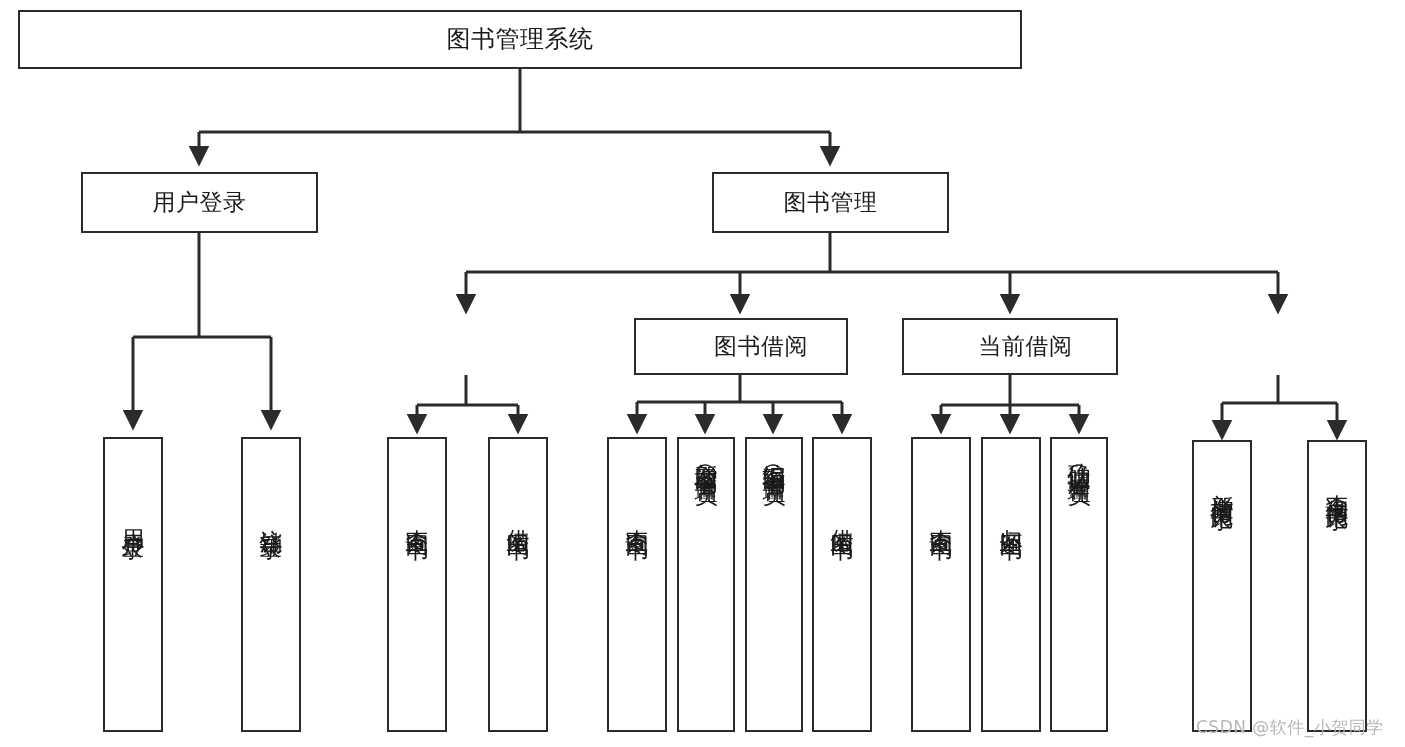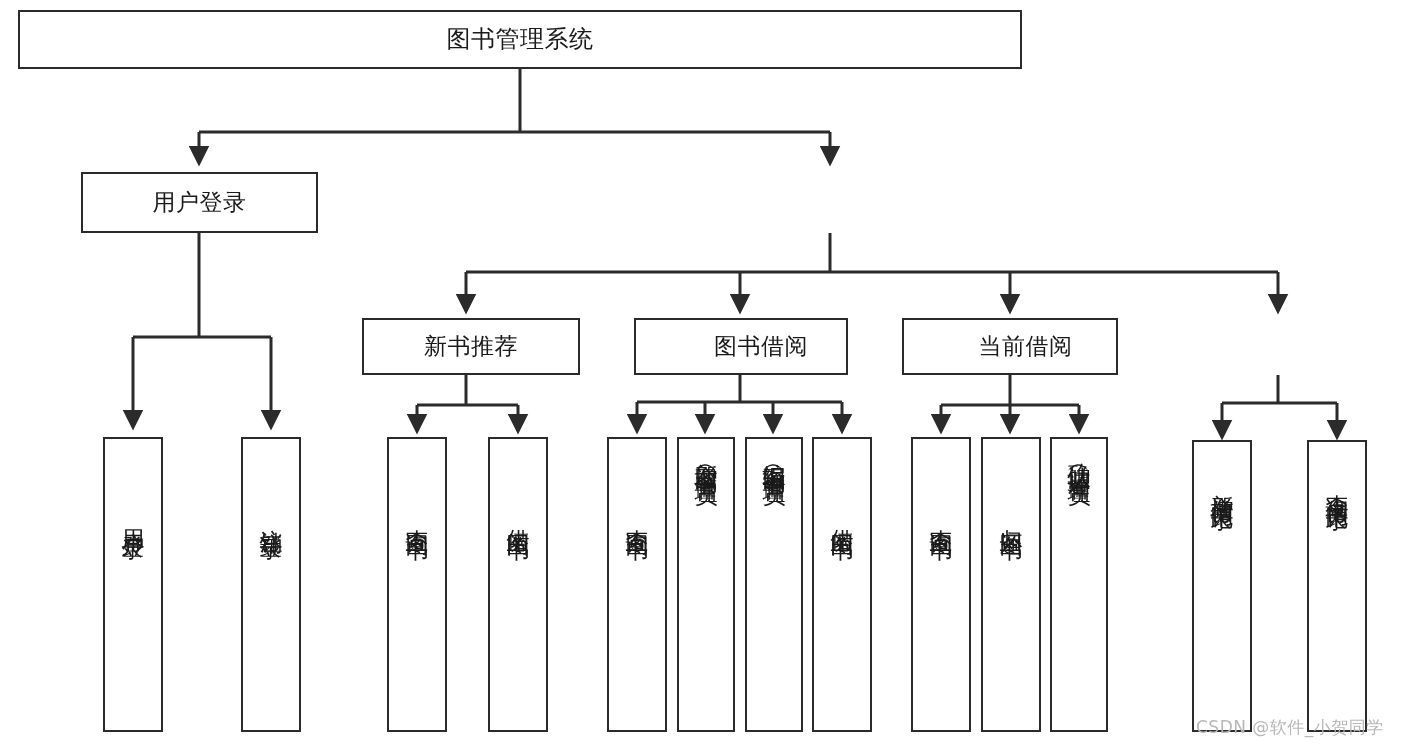--- a/index.html
+++ b/index.html
@@ -127,24 +127,24 @@
     </g>
   </svg>
 
   <div class="node horiz root" style="left:18px; top:10px; width:1004px; height:59px;">
     <span class="label">图书管理系统</span>
   </div>
 
   <div class="node horiz" style="left:81px; top:172px; width:237px; height:61px;">
     <span class="label">用户登录</span>
   </div>
+  <div class="node horiz" style="left:712px; top:172px; width:237px; height:61px;">
+    <span class="label">图书管理</span>
+  </div>
 
-  <div class="node horiz" style="left:362px; top:318px; width:218px; height:57px;">
-    <span class="label">新书推荐</span>
-  </div>
   <div class="node horiz" style="left:634px; top:318px; width:214px; height:57px;padding-left:40px;">
     <span class="label">图书借阅</span>
   </div>
   <div class="node horiz" style="left:902px; top:318px; width:216px; height:57px;padding-left:31px;">
     <span class="label">当前借阅</span>
   </div>
 
   <div class="node vert" style="left:103px; top:437px; width:60px; height:295px; padding-top:72px;">
     <span class="label">用户登录</span>
   </div>

